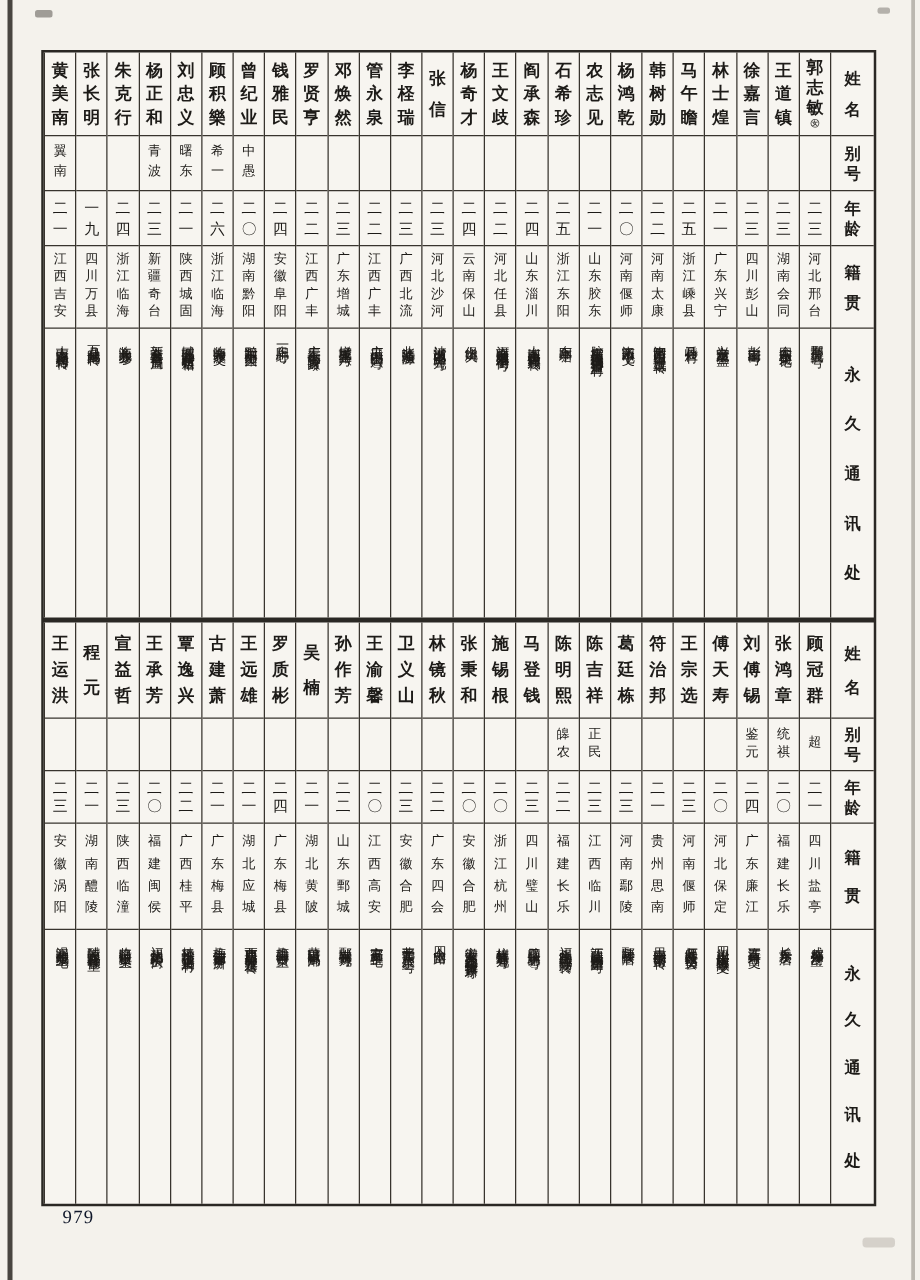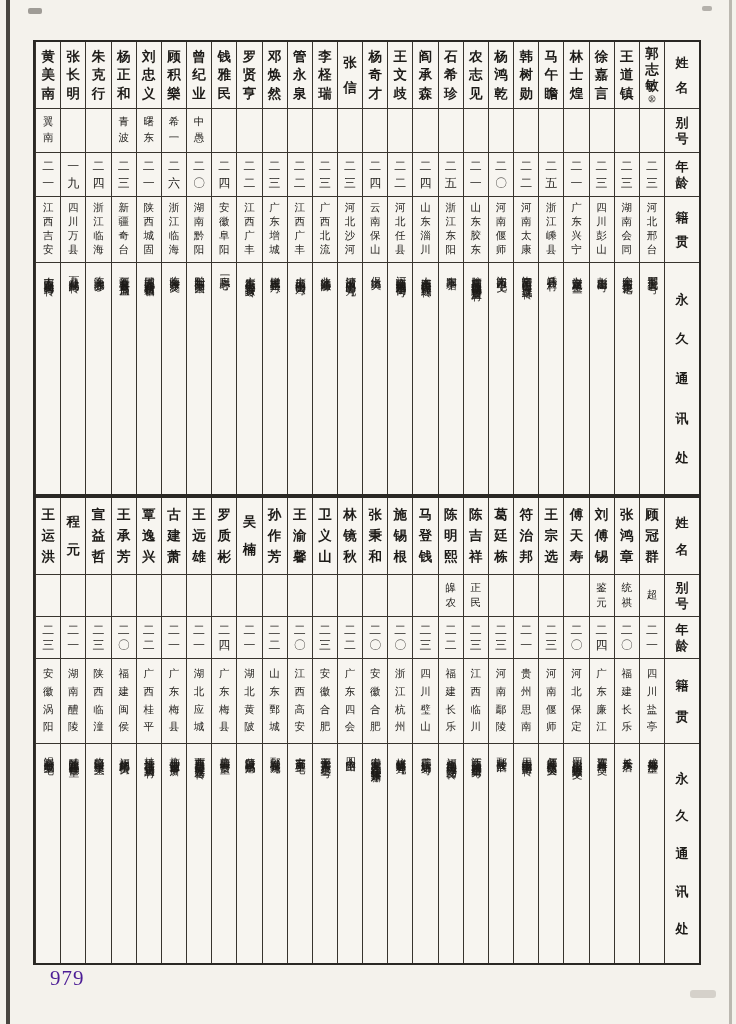--- a/index.html
+++ b/index.html
@@ -63,21 +63,21 @@
   }
   .vtext{
     writing-mode:vertical-rl;text-orientation:upright;
     font-size:10.5px;line-height:1.12;letter-spacing:1px;
     max-height:100%;
   }
   .mark{font-size:7.5px;opacity:.85;}
 
   .page-number{
     position:absolute;left:50px;top:966px;
-    font-size:21px;color:#4c1d95;letter-spacing:1px;
+    font-size:15px;color:#0f172a;letter-spacing:1px;
   }
 </style>
 </head>
 <body>
 
 <div class="edge-left"></div>
 <div class="edge-right"></div>
 <div class="smudge-tl"></div>
 <div class="smudge-tr"></div>
 <div class="smudge-br"></div>

